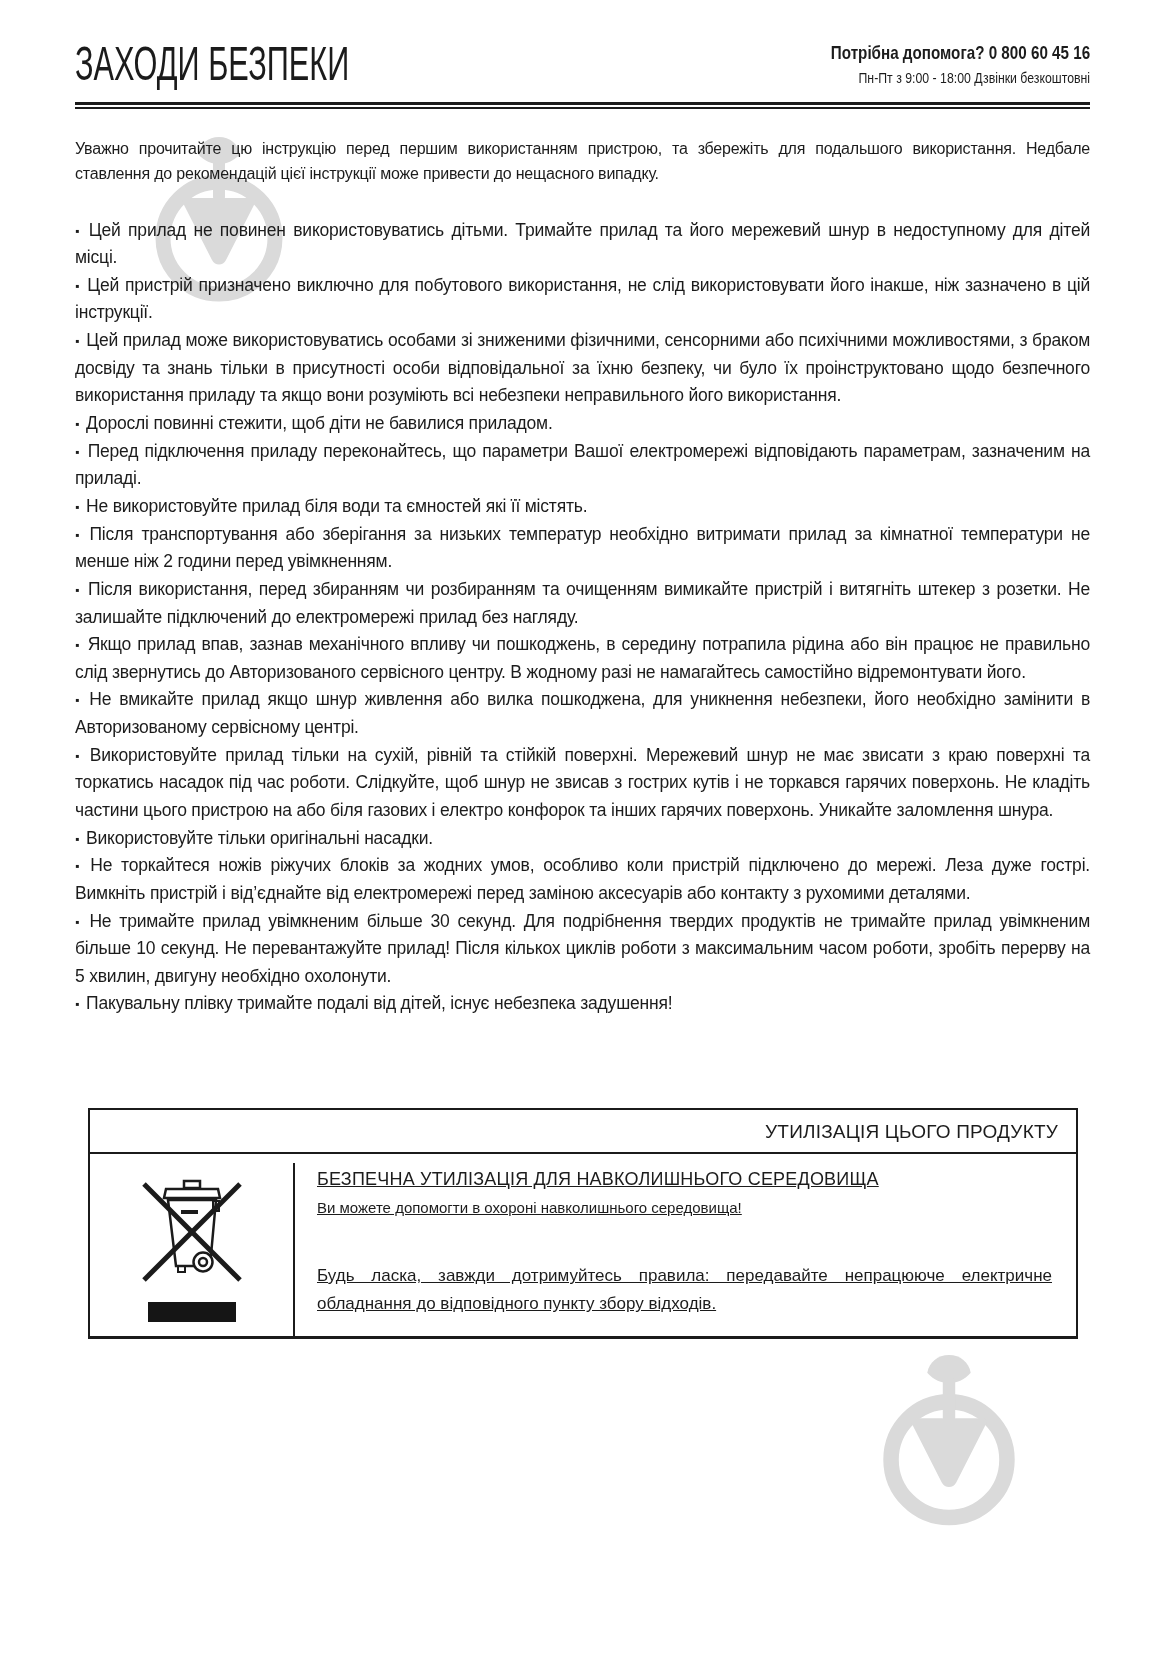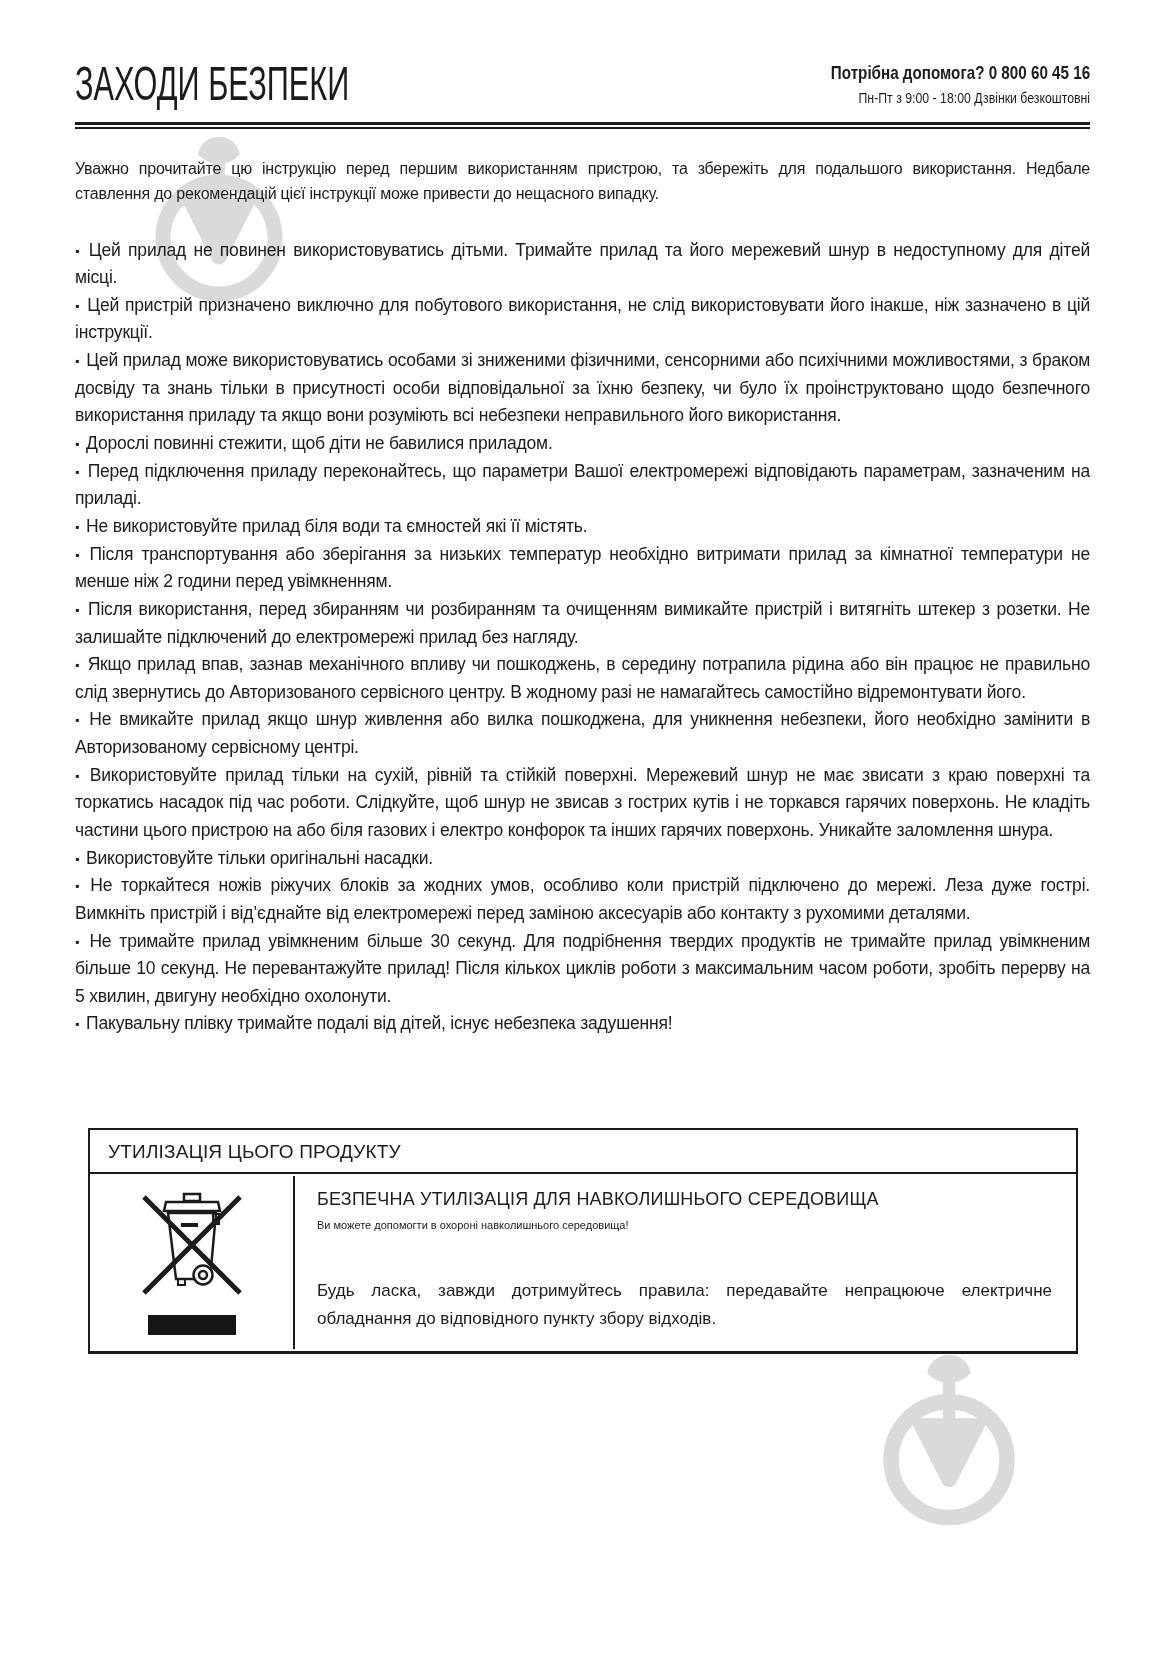--- a/index.html
+++ b/index.html
@@ -10,21 +10,21 @@
     color:#1c1c1c;
   }
   .page { position:relative; z-index:1; padding:0 76px 0 75px; }
 
   
   .watermark { position:absolute; z-index:0; pointer-events:none; }
   .wm-top-left { left:148px; top:134px; width:142px; height:172px; }
   .wm-bottom-right { left:876px; top:1352px; width:146px; height:178px; }
 
   
-  .header-row { display:flex; justify-content:space-between; align-items:flex-end; padding-top:60px; }
+  .header-row { display:flex; justify-content:space-between; align-items:flex-end; padding-top:40px; }
   .page-title {
     font-size:48px; font-weight:400; letter-spacing:0;
     transform:scaleX(0.64); transform-origin:left bottom;
     white-space:nowrap; color:#1b1b1b; line-height:1;
   }
   .help-block { text-align:right; line-height:1.35; }
   .help-line1 { font-size:19px; font-weight:700; transform:scaleX(0.8); transform-origin:right bottom; white-space:nowrap; }
   .help-line2 { font-size:15px; font-weight:400; transform:scaleX(0.82); transform-origin:right top; white-space:nowrap; margin-top:2px; }
   .double-rule { margin-top:14px; height:7px; border-top:3px solid #1b1b1b; border-bottom:2px solid #1b1b1b; }
 
@@ -38,33 +38,34 @@
   .disposal-box {
     margin:90px 12px 0 13px;
     border:2px solid #1b1b1b; border-bottom-width:3px;
     background:transparent;
   }
   .disposal-header {
     border-bottom:2px solid #1b1b1b;
     padding:11px 18px 9px 18px;
     font-size:19px; letter-spacing:0.2px;
     transform-origin:left center;
+    text-align:right;
   }
-  .disposal-body { display:flex; align-items:center; }
+  .disposal-body { display:flex; align-items:flex-end;text-decoration:underline; }
   .disposal-left {
     width:205px; flex:0 0 205px;
     border-right:2px solid #1b1b1b;
     display:flex; flex-direction:column; align-items:center; justify-content:center;
     gap:15px; padding:14px 0;
   }
   .weee-icon { width:110px; height:110px; }
   .black-bar { width:88px; height:20px; background:#151515; }
   .disposal-right { flex:1; padding:15px 24px 18px 22px; }
   .disposal-heading { font-size:18px; letter-spacing:0.2px; margin-bottom:9px; }
-  .disposal-line1 { font-size:11px; margin-bottom:46px; }
+  .disposal-line1 { font-size:15px; margin-bottom:46px; }
   .disposal-line2 { font-size:17px; line-height:1.65; text-align:justify; }
 </style>
 </head>
 <body>
 
 <svg width="0" height="0" style="position:absolute" aria-hidden="true">
   <defs>
     <symbol id="wm-logo" viewBox="0 0 140 172">
       <circle cx="70" cy="104" r="56" fill="none" stroke="#dadada" stroke-width="15"></circle>
       <path fill="#dadada" d="M70 3 C59 3 51 10 49 20 C55 27 63 30 70 30 C77 30 85 27 91 20 C89 10 81 3 70 3 Z"></path>

